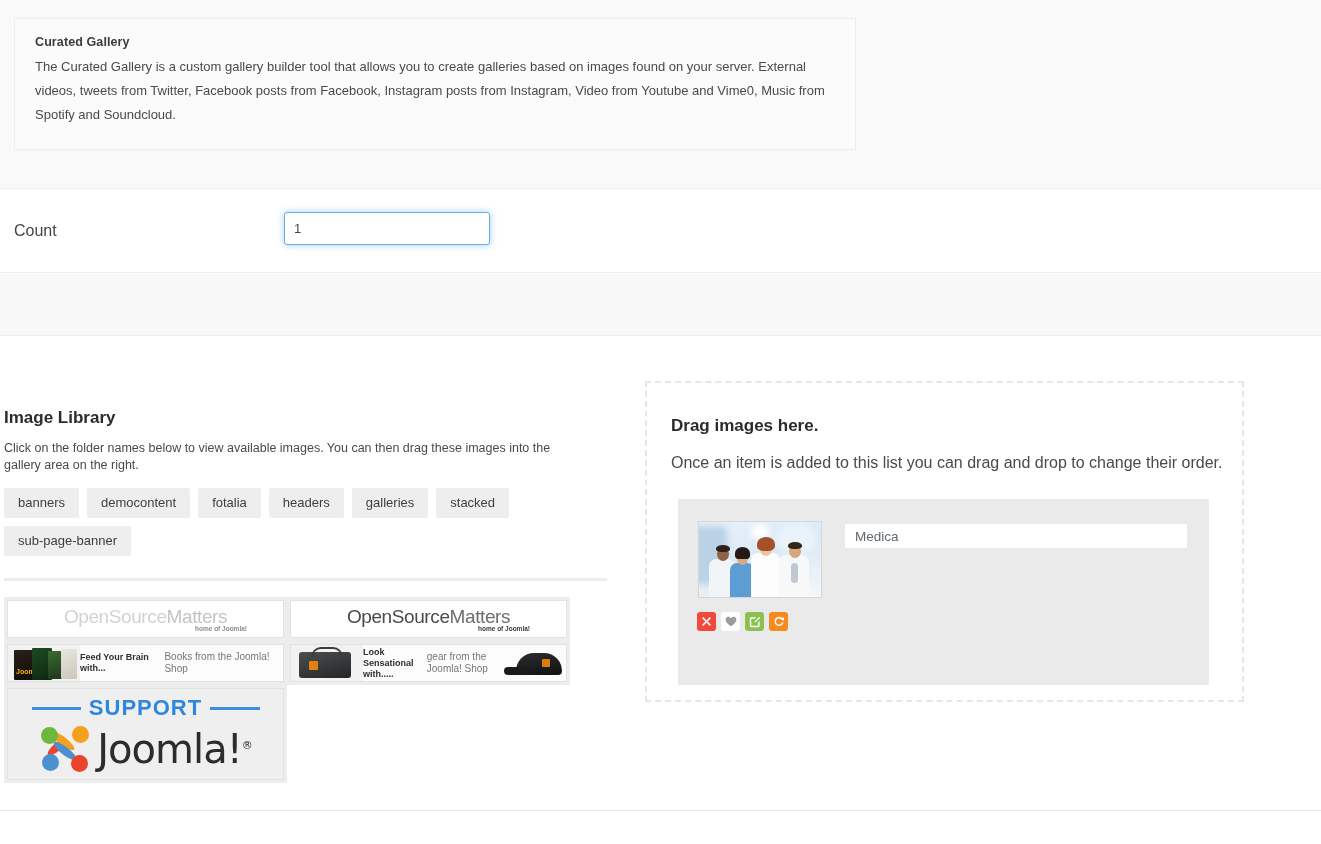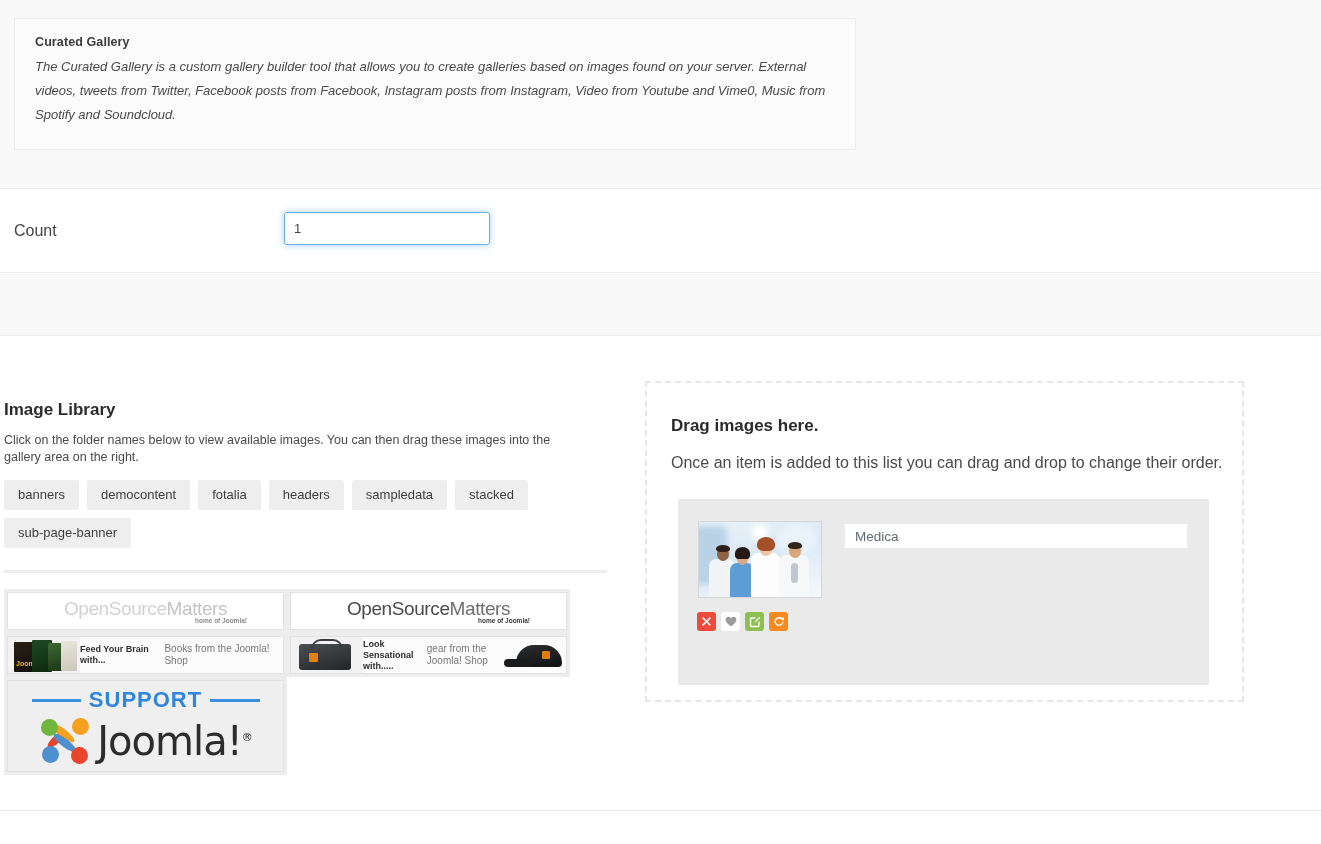--- a/index.html
+++ b/index.html
@@ -25,21 +25,21 @@
     width: 842px; height: 132px;
     background: #fbfbfb;
     border: 1px solid #ededed;
     padding: 16px 22px 10px 20px;
   }
   .desc-title {
     font-size: 12.5px; font-weight: bold; color: #3b3b3b;
     margin: 0 0 6px 0; letter-spacing: .1px;
   }
   .desc-body {
-    font-size: 13px; color: #4a4a4a; line-height: 24px; margin: 0; font-style: italic;
+    font-size: 13px; color: #4a4a4a; line-height: 24px; margin: 0;
   }
 
   
   .band-count {
     position: absolute; left: 0; top: 189px; width: 1321px; height: 84px;
     background: #ffffff;
     border-bottom: 1px solid #eeeeee;
   }
   .count-label {
     position: absolute; left: 14px; top: 33px;
@@ -66,21 +66,21 @@
     border-bottom: 1px solid #eeeeee;
   }
 
   
   .main {
     position: absolute; left: 0; top: 336px; width: 1321px; height: 508px;
     background: #ffffff;
   }
 
   
-  .library { position: absolute; left: 4px; top: 64px; width: 610px; }
+  .library { position: absolute; left: 4px; top: 72px; width: 610px; }
   .library-title {
     font-size: 17px; font-weight: bold; color: #2b2b2b;
     margin: 0 0 12px 0;
   }
   .library-help {
     font-size: 12.5px; color: #4a4a4a; line-height: 17px;
     width: 580px; margin: 0 0 14px 0;
   }
   .folder-tags {
     display: flex; flex-wrap: wrap; gap: 8px 8px;
@@ -261,21 +261,21 @@
 
     <div class="library">
       <h2 class="library-title">Image Library</h2>
       <p class="library-help">Click on the folder names below to view available images. You can then drag these images into the gallery area on the right.</p>
 
       <div class="folder-tags">
         <button class="folder-tag">banners</button>
         <button class="folder-tag">democontent</button>
         <button class="folder-tag">fotalia</button>
         <button class="folder-tag">headers</button>
-        <button class="folder-tag">sampledata</button>
+        <button class="folder-tag">galleries</button>
         <button class="folder-tag">stacked</button>
         <button class="folder-tag">sub-page-banner</button>
       </div>
 
       <div class="library-divider"></div>
 
       <div class="thumb-grid">
 
         <div class="thumb-cell">
           <div class="thumb-inner thumb-osm">

